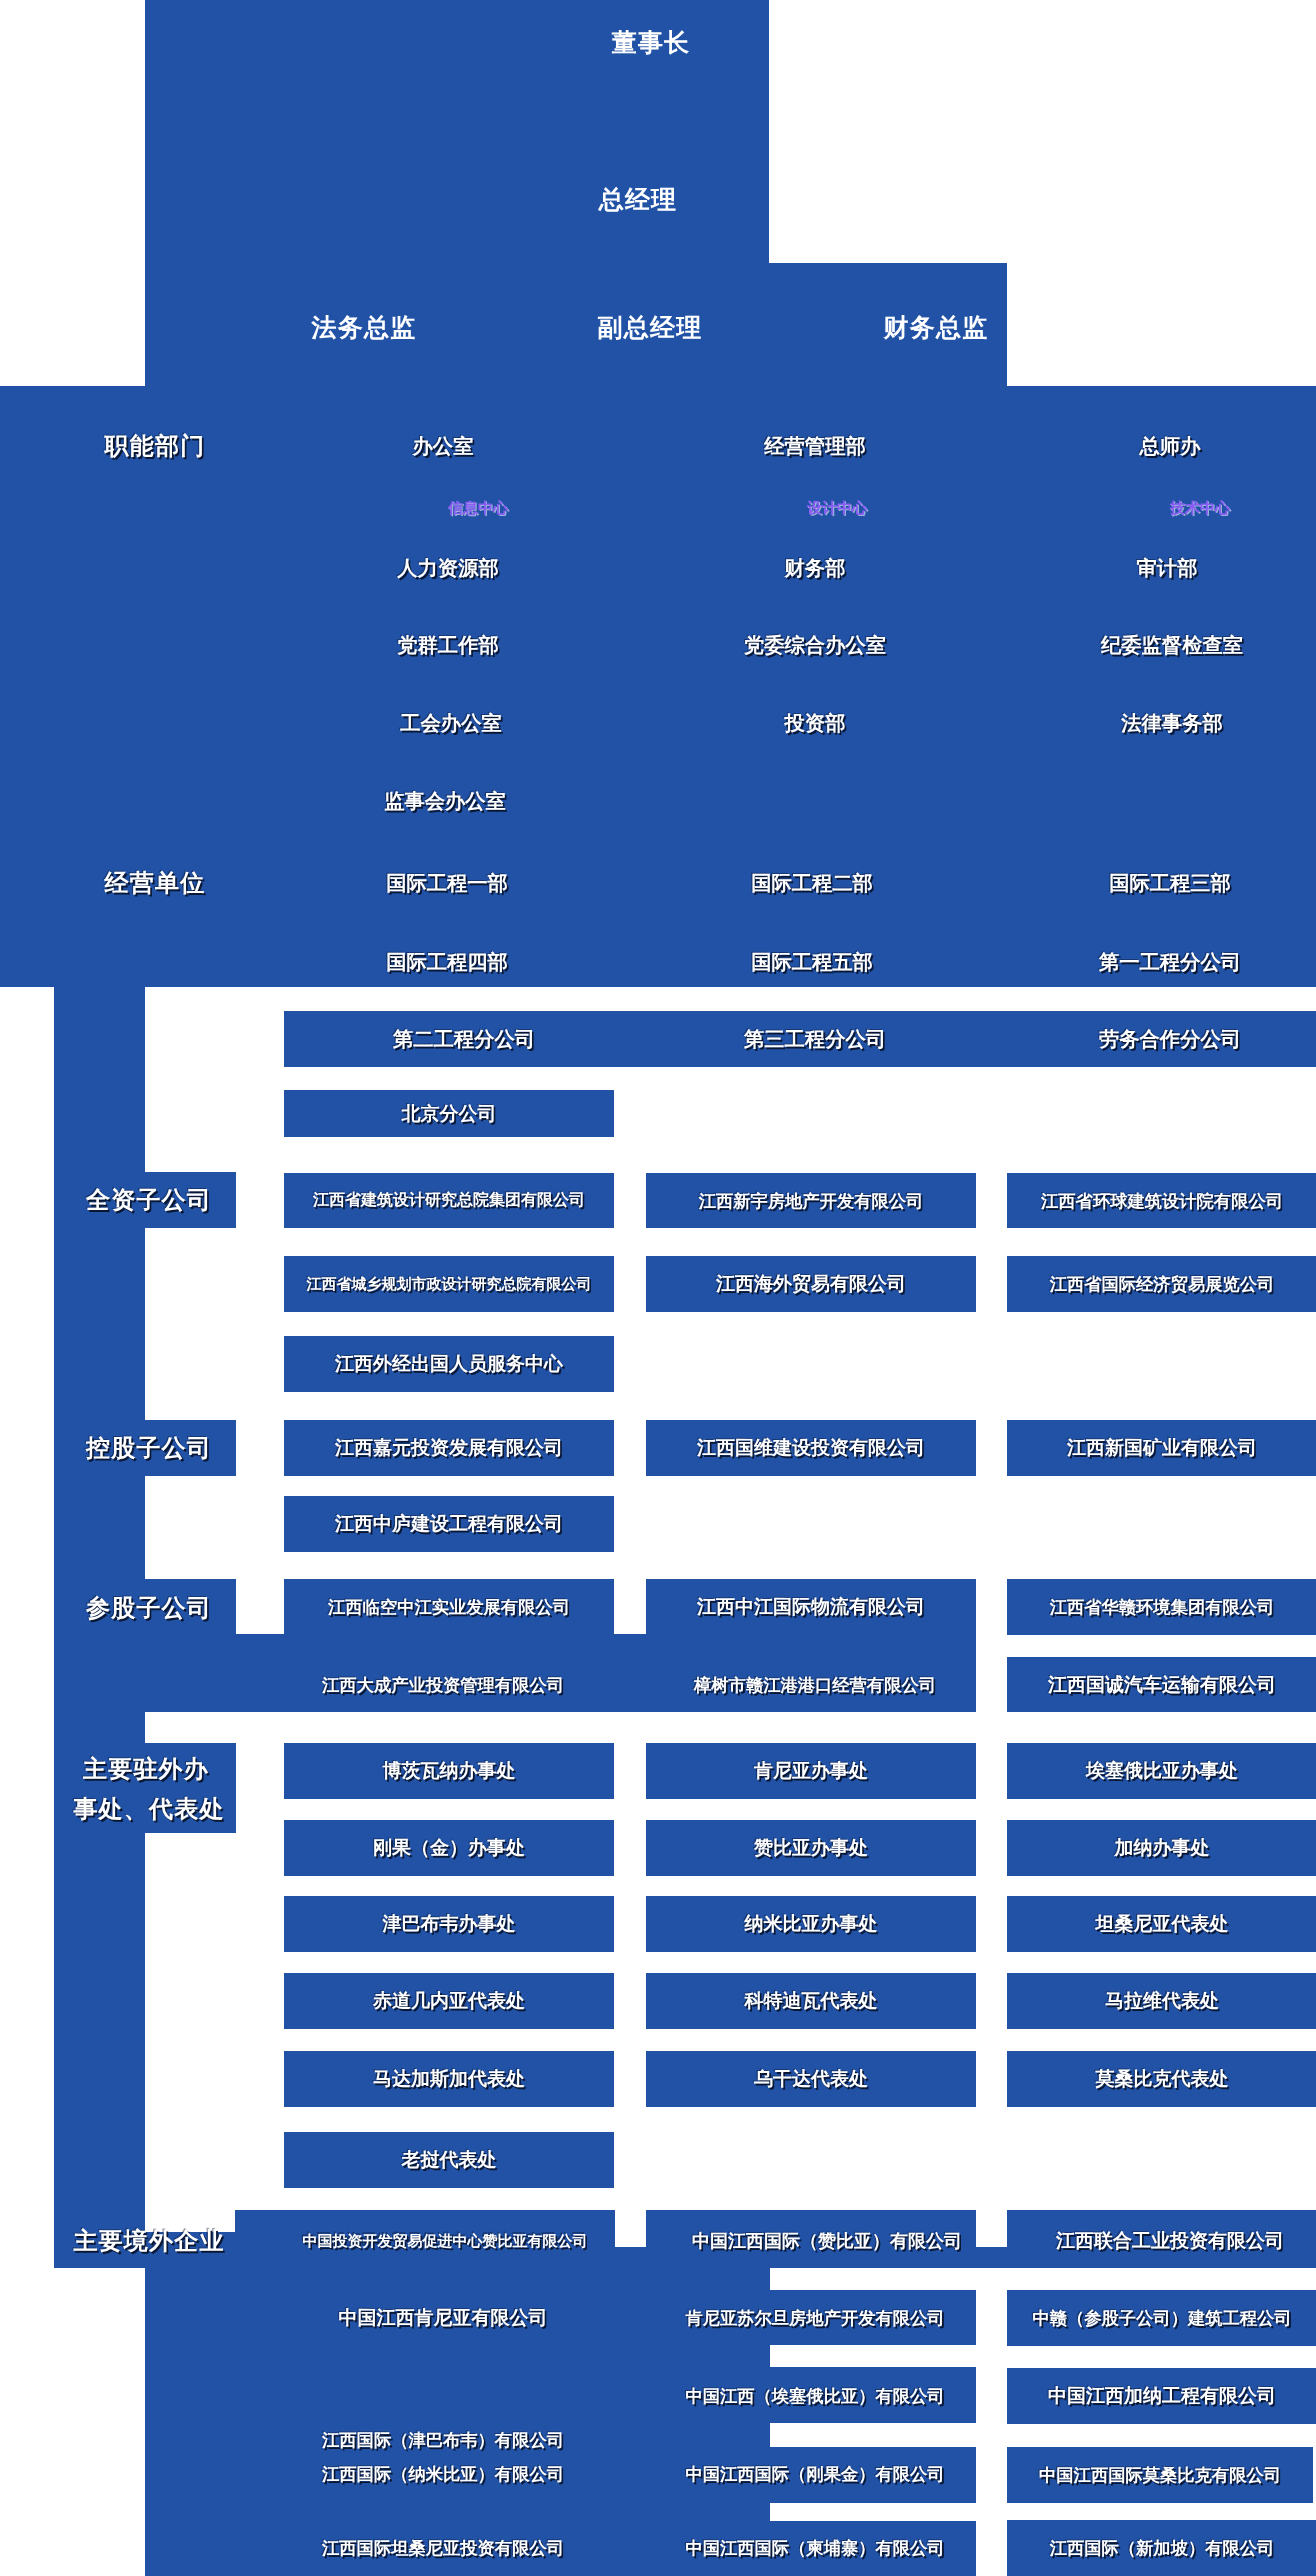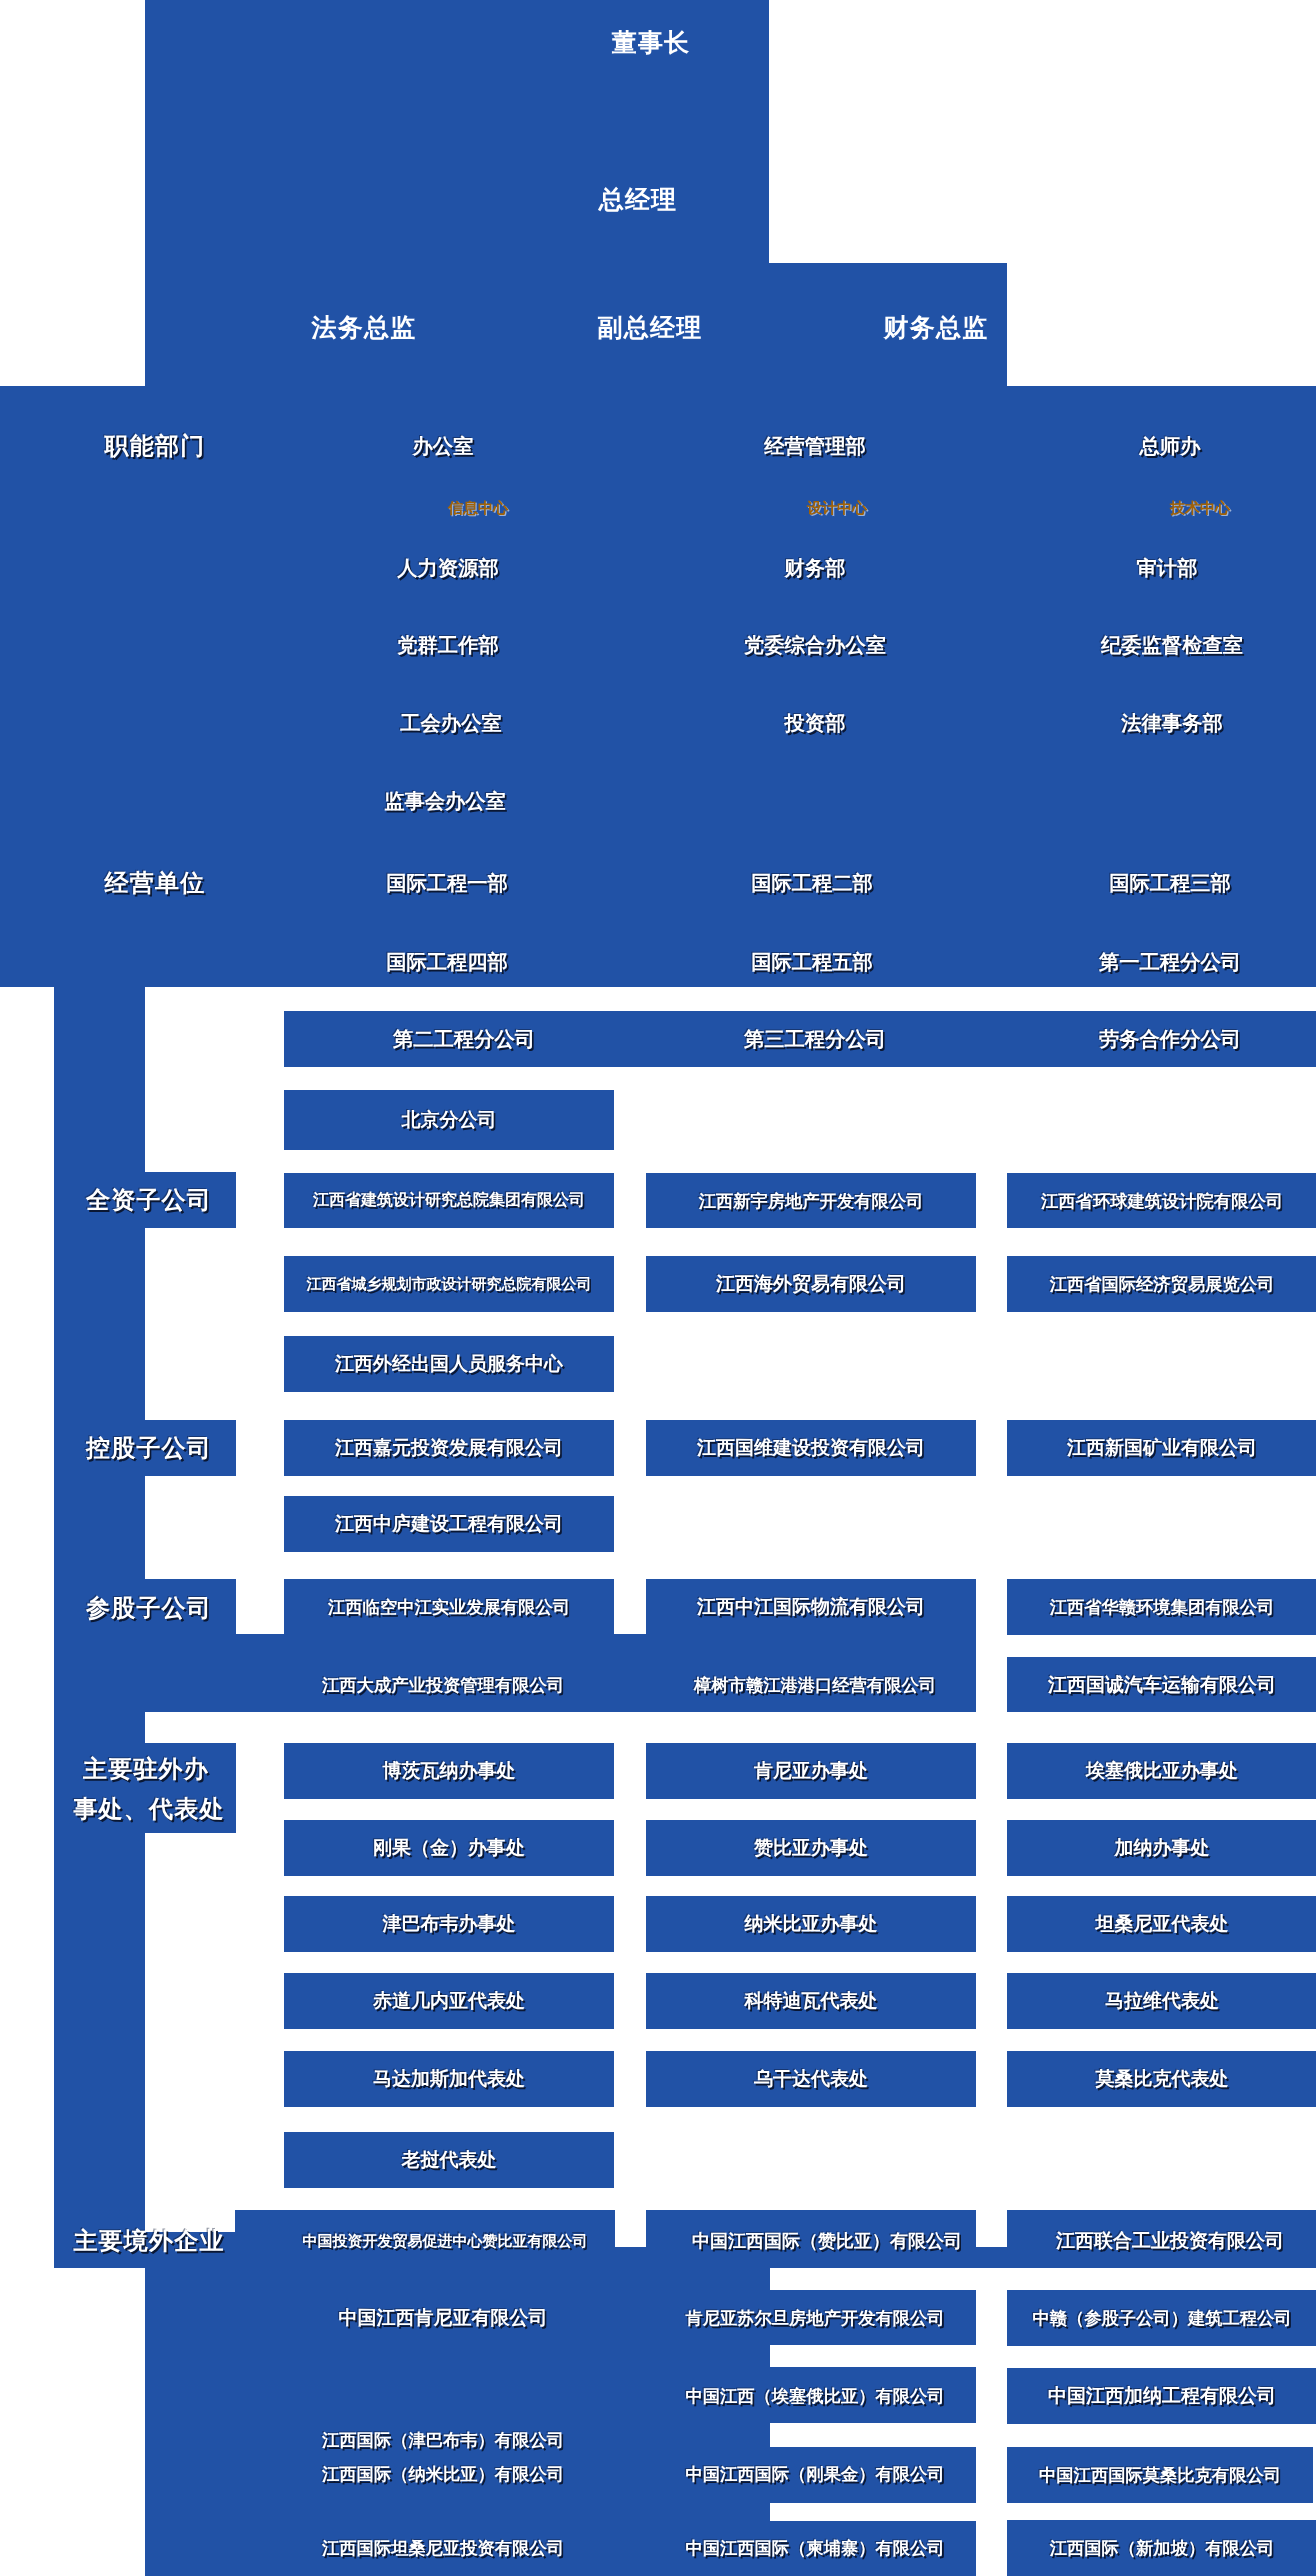--- a/index.html
+++ b/index.html
@@ -6,21 +6,21 @@
   #canvas{position:relative;width:1317px;height:2576px;background:#ffffff;
           font-family:"Liberation Sans",sans-serif;overflow:hidden;}
   .rect{position:absolute;background:#2152a6;}
   .wrect{position:absolute;background:#ffffff;}
   .box{position:absolute;background:#2152a6;color:#ffffff;display:flex;
        align-items:center;justify-content:center;text-align:center;}
   .txt{position:absolute;transform:translate(-50%,-50%);white-space:nowrap;color:#ffffff;}
   .t-top{font-size:25px;font-weight:bold;letter-spacing:1.2px;}
   .t-big{font-size:24px;font-weight:bold;letter-spacing:1.2px;}
   .t-row{font-size:20.3px;font-weight:bold;}
-  .t-sm{font-size:15px;font-weight:bold;color:#a16207;
+  .t-sm{font-size:15px;font-weight:bold;color:#8b5cf6;
         text-shadow:1.2px 1.2px 0 rgba(255,255,255,0.55);}
   .sh{text-shadow:1.8px 2.4px 0 #0a1733,-1.2px -1.2px 0 rgba(10,23,51,0.45);}
   .fit{font-size:19px;font-weight:bold;}
 </style>
 </head>
 <body>
 
 <div id="canvas">
 
   <div class="rect" style="left:145px;top:0;width:624px;height:266px"></div>
@@ -56,21 +56,21 @@
   <div class="txt t-big sh" style="left:155px;top:883px">经营单位</div>
   <div class="txt t-row sh" style="left:447px;top:883px">国际工程一部</div>
   <div class="txt t-row sh" style="left:812px;top:883px">国际工程二部</div>
   <div class="txt t-row sh" style="left:1170px;top:883px">国际工程三部</div>
   <div class="txt t-row sh" style="left:447px;top:962px">国际工程四部</div>
   <div class="txt t-row sh" style="left:812px;top:962px">国际工程五部</div>
   <div class="txt t-row sh" style="left:1170px;top:962px">第一工程分公司</div>
   <div class="txt t-row sh" style="left:464px;top:1039px">第二工程分公司</div>
   <div class="txt t-row sh" style="left:815px;top:1039px">第三工程分公司</div>
   <div class="txt t-row sh" style="left:1170px;top:1039px">劳务合作分公司</div>
-  <div class="box" style="left:284px;top:1090px;width:330px;height:60px">
+  <div class="box" style="left:284px;top:1090px;width:330px;height:47px">
       <span class="fit sh" style="font-size: 19px;">北京分公司</span>
     </div>
 
   <div class="rect" style="left:54px;top:1172px;width:182px;height:56px"></div>
   <div class="txt t-big sh" style="left:149px;top:1200px">全资子公司</div>
   <div class="box" style="left:284px;top:1173px;width:330px;height:55px">
       <span class="fit sh" style="font-size: 16px;">江西省建筑设计研究总院集团有限公司</span>
     </div>
   <div class="box" style="left:646px;top:1173px;width:330px;height:55px">
       <span class="fit sh" style="font-size: 17.3px;">江西新宇房地产开发有限公司</span>

